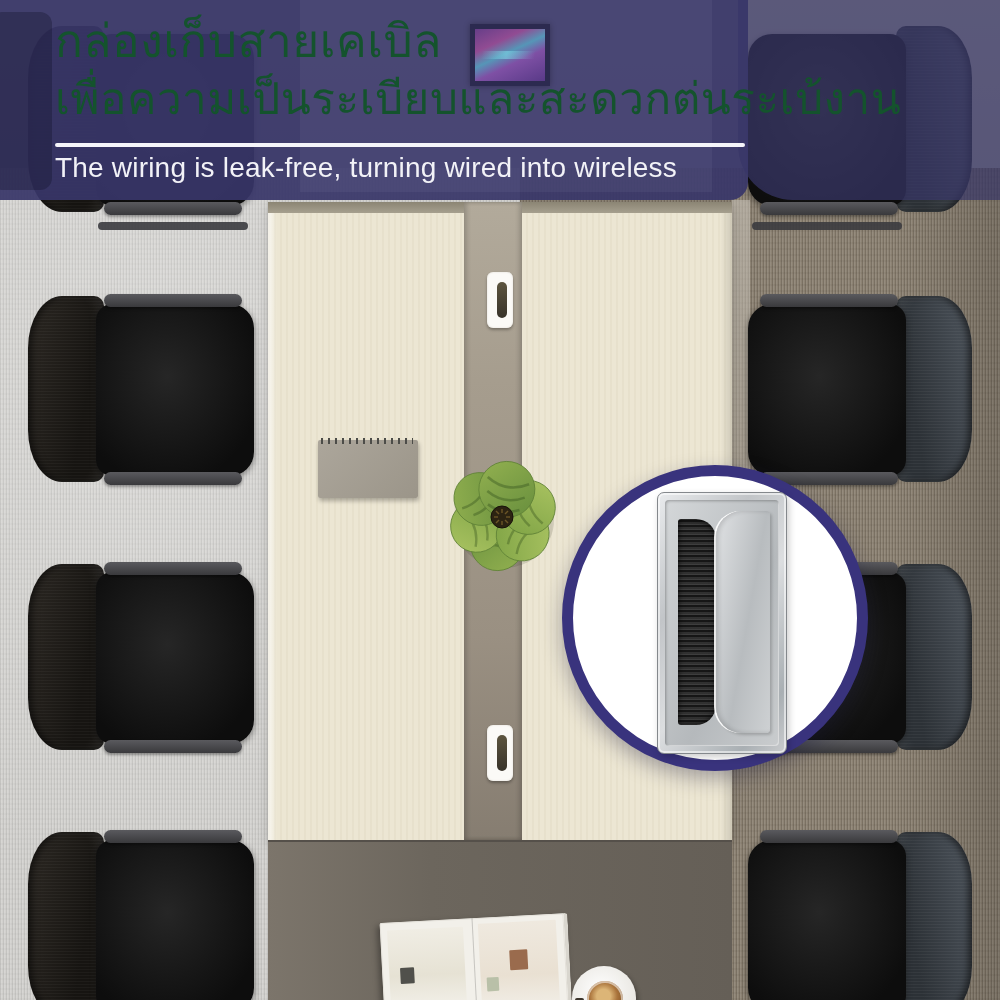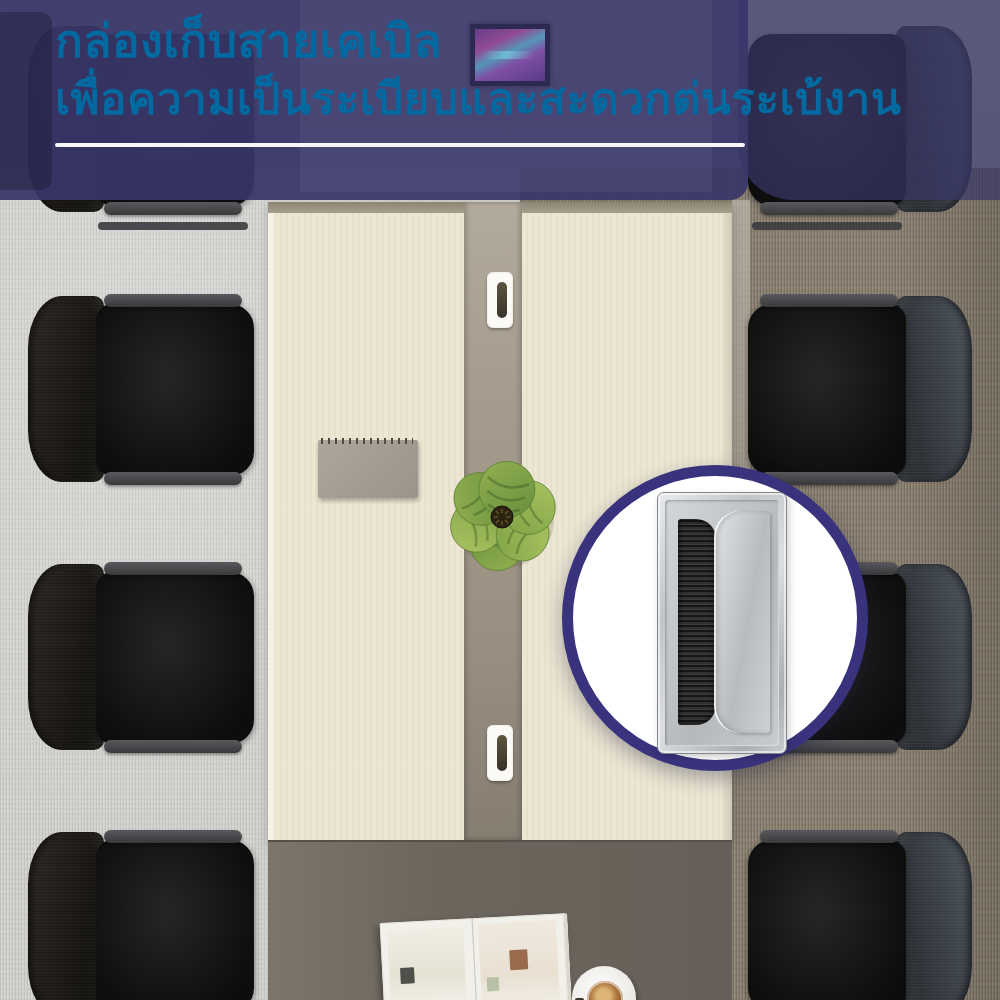--- a/index.html
+++ b/index.html
@@ -104,21 +104,21 @@
   .banner-panel{left:0;top:0;width:748px;height:200px;background:rgba(56,54,104,.93);
     border-bottom-right-radius:18px;}
   .sil-chair{left:-10px;top:12px;width:62px;height:178px;border-radius:12px;background:rgba(12,12,32,.30);}
   .sil-board{left:300px;top:0;width:412px;height:192px;background:rgba(228,228,255,.05);}
   .frame-art{left:470px;top:24px;width:80px;height:62px;box-sizing:border-box;
     border:5px solid #2c2a50;background:#3c3964;box-shadow:0 0 6px rgba(0,0,0,.3);}
   .frame-art .art{position:absolute;inset:0;opacity:.85;
     background:linear-gradient(155deg,#6e3f8f 0%,#a04f9b 28%,#5aa6c6 46%,#8a54b0 62%,#5e3a8e 100%);}
   .frame-art .streak{position:absolute;left:0;top:42%;width:100%;height:16%;opacity:.7;
     background:linear-gradient(100deg, rgba(120,220,230,0) 10%, rgba(130,220,235,.8) 45%, rgba(120,200,255,0) 85%);}
-  .thai-line{left:55px;color:#0369a1;font-weight:bold;white-space:nowrap;letter-spacing:.5px;}
+  .thai-line{left:55px;color:#14532d;font-weight:normal;white-space:nowrap;letter-spacing:.5px;}
   .thai-1{top:14px;font-size:46px;line-height:1.2;}
   .thai-2{top:70px;font-size:44px;line-height:1.3;}
   .divider{left:55px;top:143px;width:690px;height:4px;background:#f5f5fa;border-radius:2px;}
   .eng{left:55px;top:152px;font-size:28px;font-weight:500;color:#f2f2f7;letter-spacing:.2px;white-space:nowrap;}
 
   
   .inset{left:562px;top:465px;width:306px;height:306px;border-radius:50%;box-sizing:border-box;
     background:#ffffff;border:11px solid #39337d;box-shadow:0 8px 20px rgba(30,28,60,.35);}
   .g-outer{position:absolute;left:84px;top:16px;width:128px;height:260px;border-radius:7px;
     border:1px solid #84888c;
@@ -286,20 +286,21 @@
   <div class="abs banner-panel"></div>
   <div class="abs sil-chair"></div>
   <div class="abs sil-board"></div>
   <div class="abs frame-art">
     <div class="art"></div>
     <div class="streak"></div>
   </div>
   <div class="abs thai-line thai-1">กล่องเก็บสายเคเบิล</div>
   <div class="abs thai-line thai-2">เพื่อความเป็นระเบียบและสะดวกต่นระเบ้งาน</div>
   <div class="abs divider"></div>
+  <div class="abs eng">The wiring is leak-free, turning wired into wireless</div>
 
   <div class="abs inset">
     <div class="g-outer">
       <div class="g-inner"></div>
       <div class="g-brush"></div>
       <div class="g-lid"></div>
     </div>
   </div>
 
 </div>

